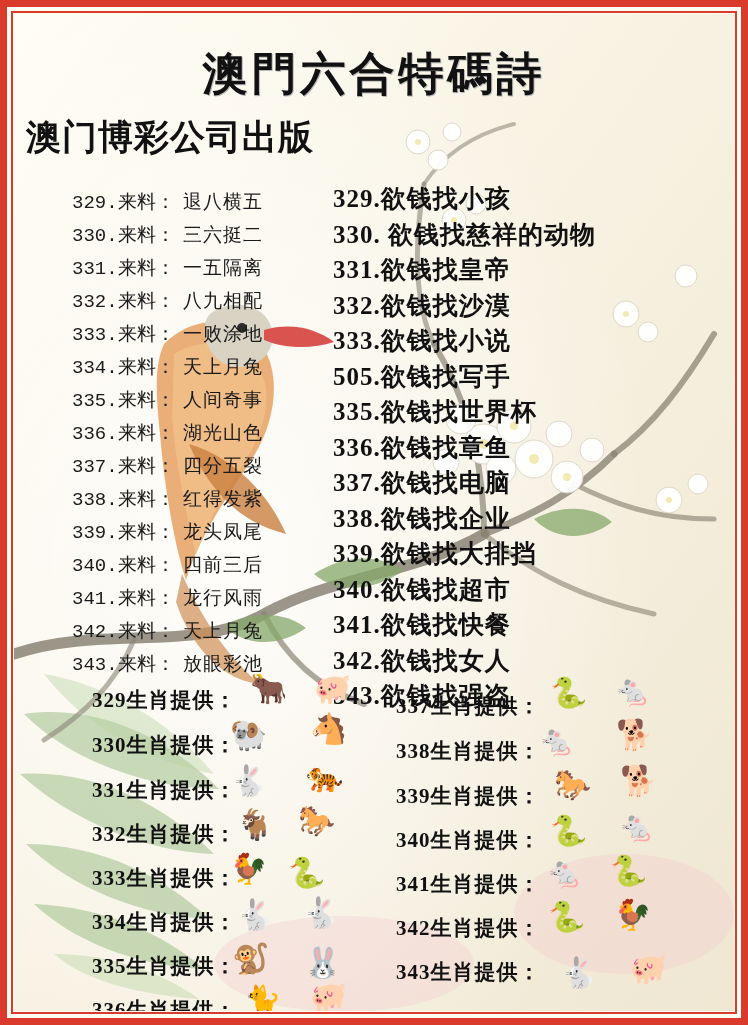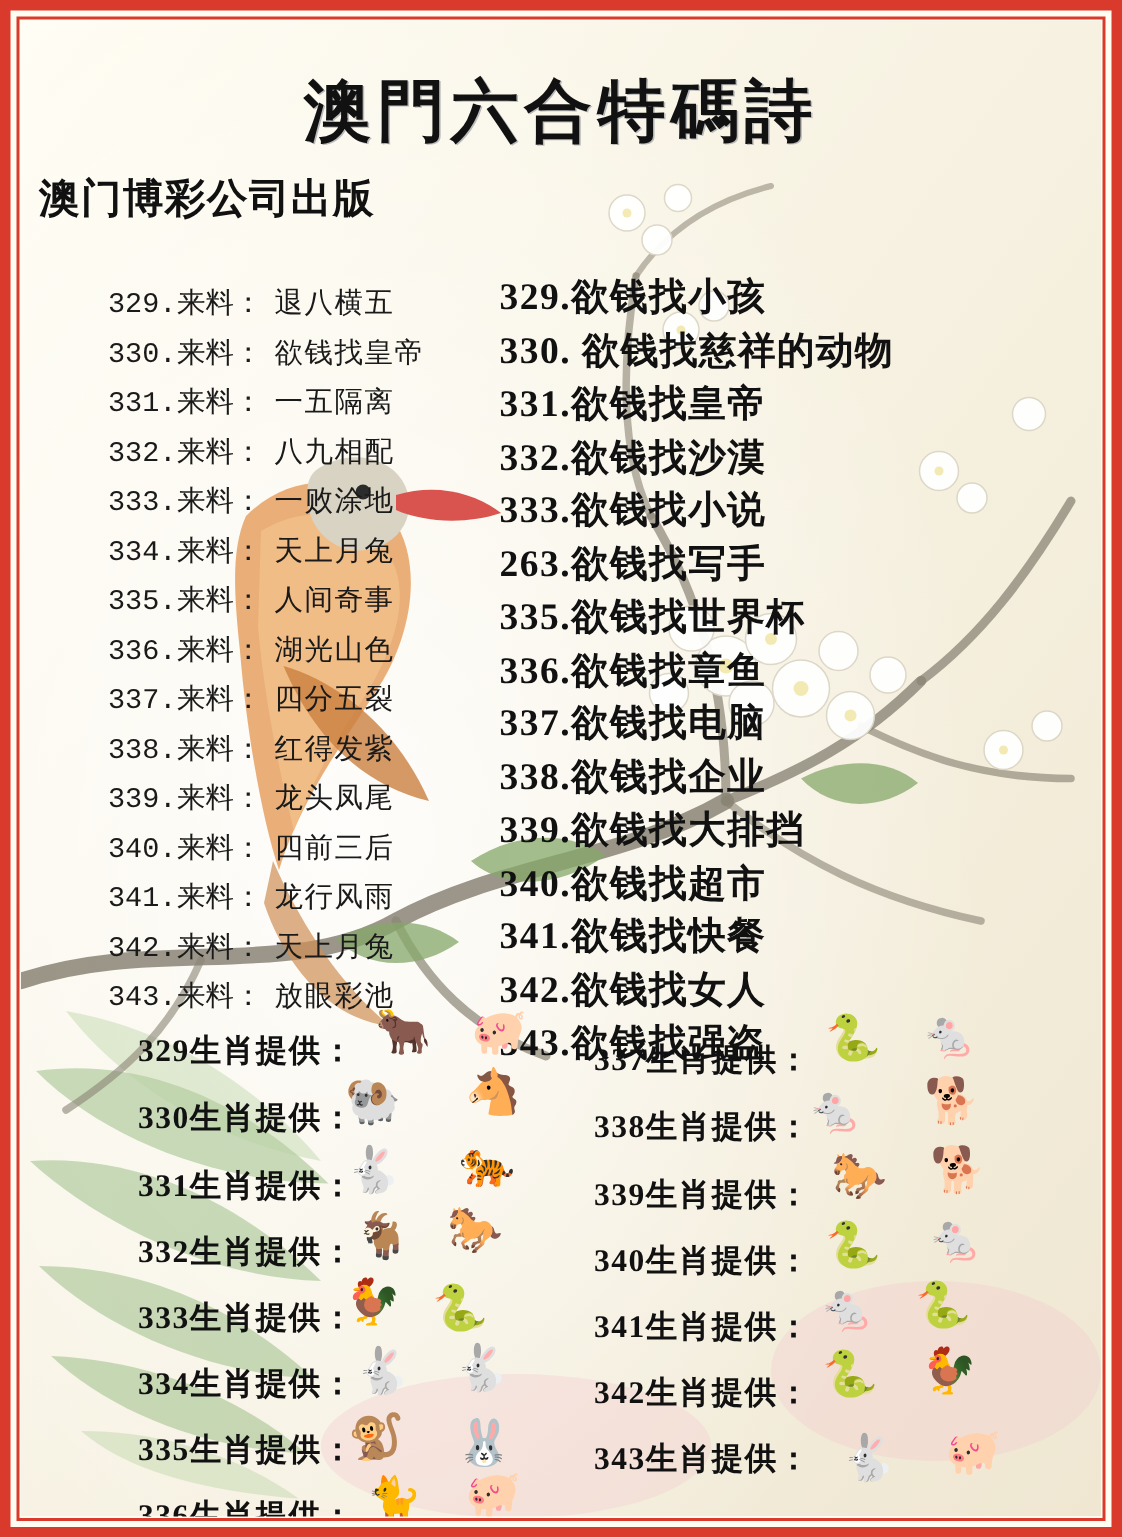--- a/index.html
+++ b/index.html
@@ -58,21 +58,21 @@
     font-weight: bold;
     letter-spacing: 4px;
     color: #111;
     font-family: "Liberation Serif", "DejaVu Serif", serif;
     text-shadow: 1px 1px 0 #bbb;
   }
   .publisher {
     position: absolute;
     top: 100px;
     left: 12px;
-    font-size: 27px;
+    font-size: 35px;
     font-weight: bold;
     color: #111;
     letter-spacing: 1px;
   }
   .issue-range {
     position: absolute;
     top: 100px;
     right: 14px;
     font-size: 23px;
     color: #111;
@@ -250,21 +250,21 @@
 
     <div class="left-list">
       <div class="left-row">
         <span class="num">329.</span>
         <span class="lbl">来料：</span>
         <span class="val">退八横五</span>
       </div>
       <div class="left-row">
         <span class="num">330.</span>
         <span class="lbl">来料：</span>
-        <span class="val">欲钱找皇帝</span>
+        <span class="val">三六挺二</span>
       </div>
       <div class="left-row">
         <span class="num">331.</span>
         <span class="lbl">来料：</span>
         <span class="val">一五隔离</span>
       </div>
       <div class="left-row">
         <span class="num">332.</span>
         <span class="lbl">来料：</span>
         <span class="val">八九相配</span>
@@ -325,21 +325,21 @@
         <span class="val">放眼彩池</span>
       </div>
     </div>
 
     <div class="right-list">
       <div class="right-row">329.欲钱找小孩</div>
       <div class="right-row">330. 欲钱找慈祥的动物</div>
       <div class="right-row">331.欲钱找皇帝</div>
       <div class="right-row">332.欲钱找沙漠</div>
       <div class="right-row">333.欲钱找小说</div>
-      <div class="right-row">263.欲钱找写手</div>
+      <div class="right-row">505.欲钱找写手</div>
       <div class="right-row">335.欲钱找世界杯</div>
       <div class="right-row">336.欲钱找章鱼</div>
       <div class="right-row">337.欲钱找电脑</div>
       <div class="right-row">338.欲钱找企业</div>
       <div class="right-row">339.欲钱找大排挡</div>
       <div class="right-row">340.欲钱找超市</div>
       <div class="right-row">341.欲钱找快餐</div>
       <div class="right-row">342.欲钱找女人</div>
       <div class="right-row">343.欲钱找强盗</div>
     </div>

